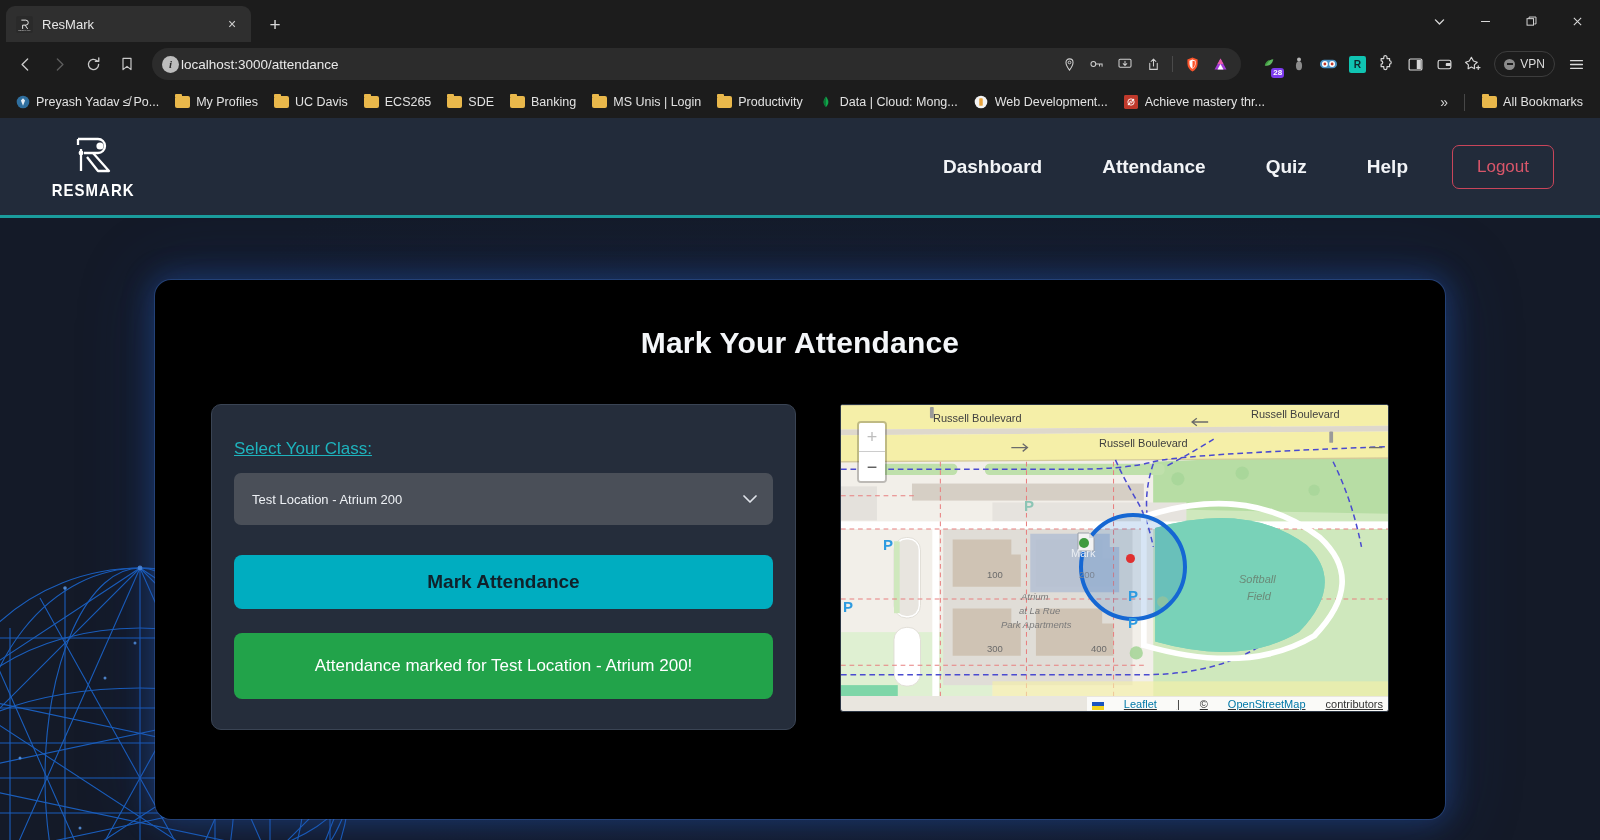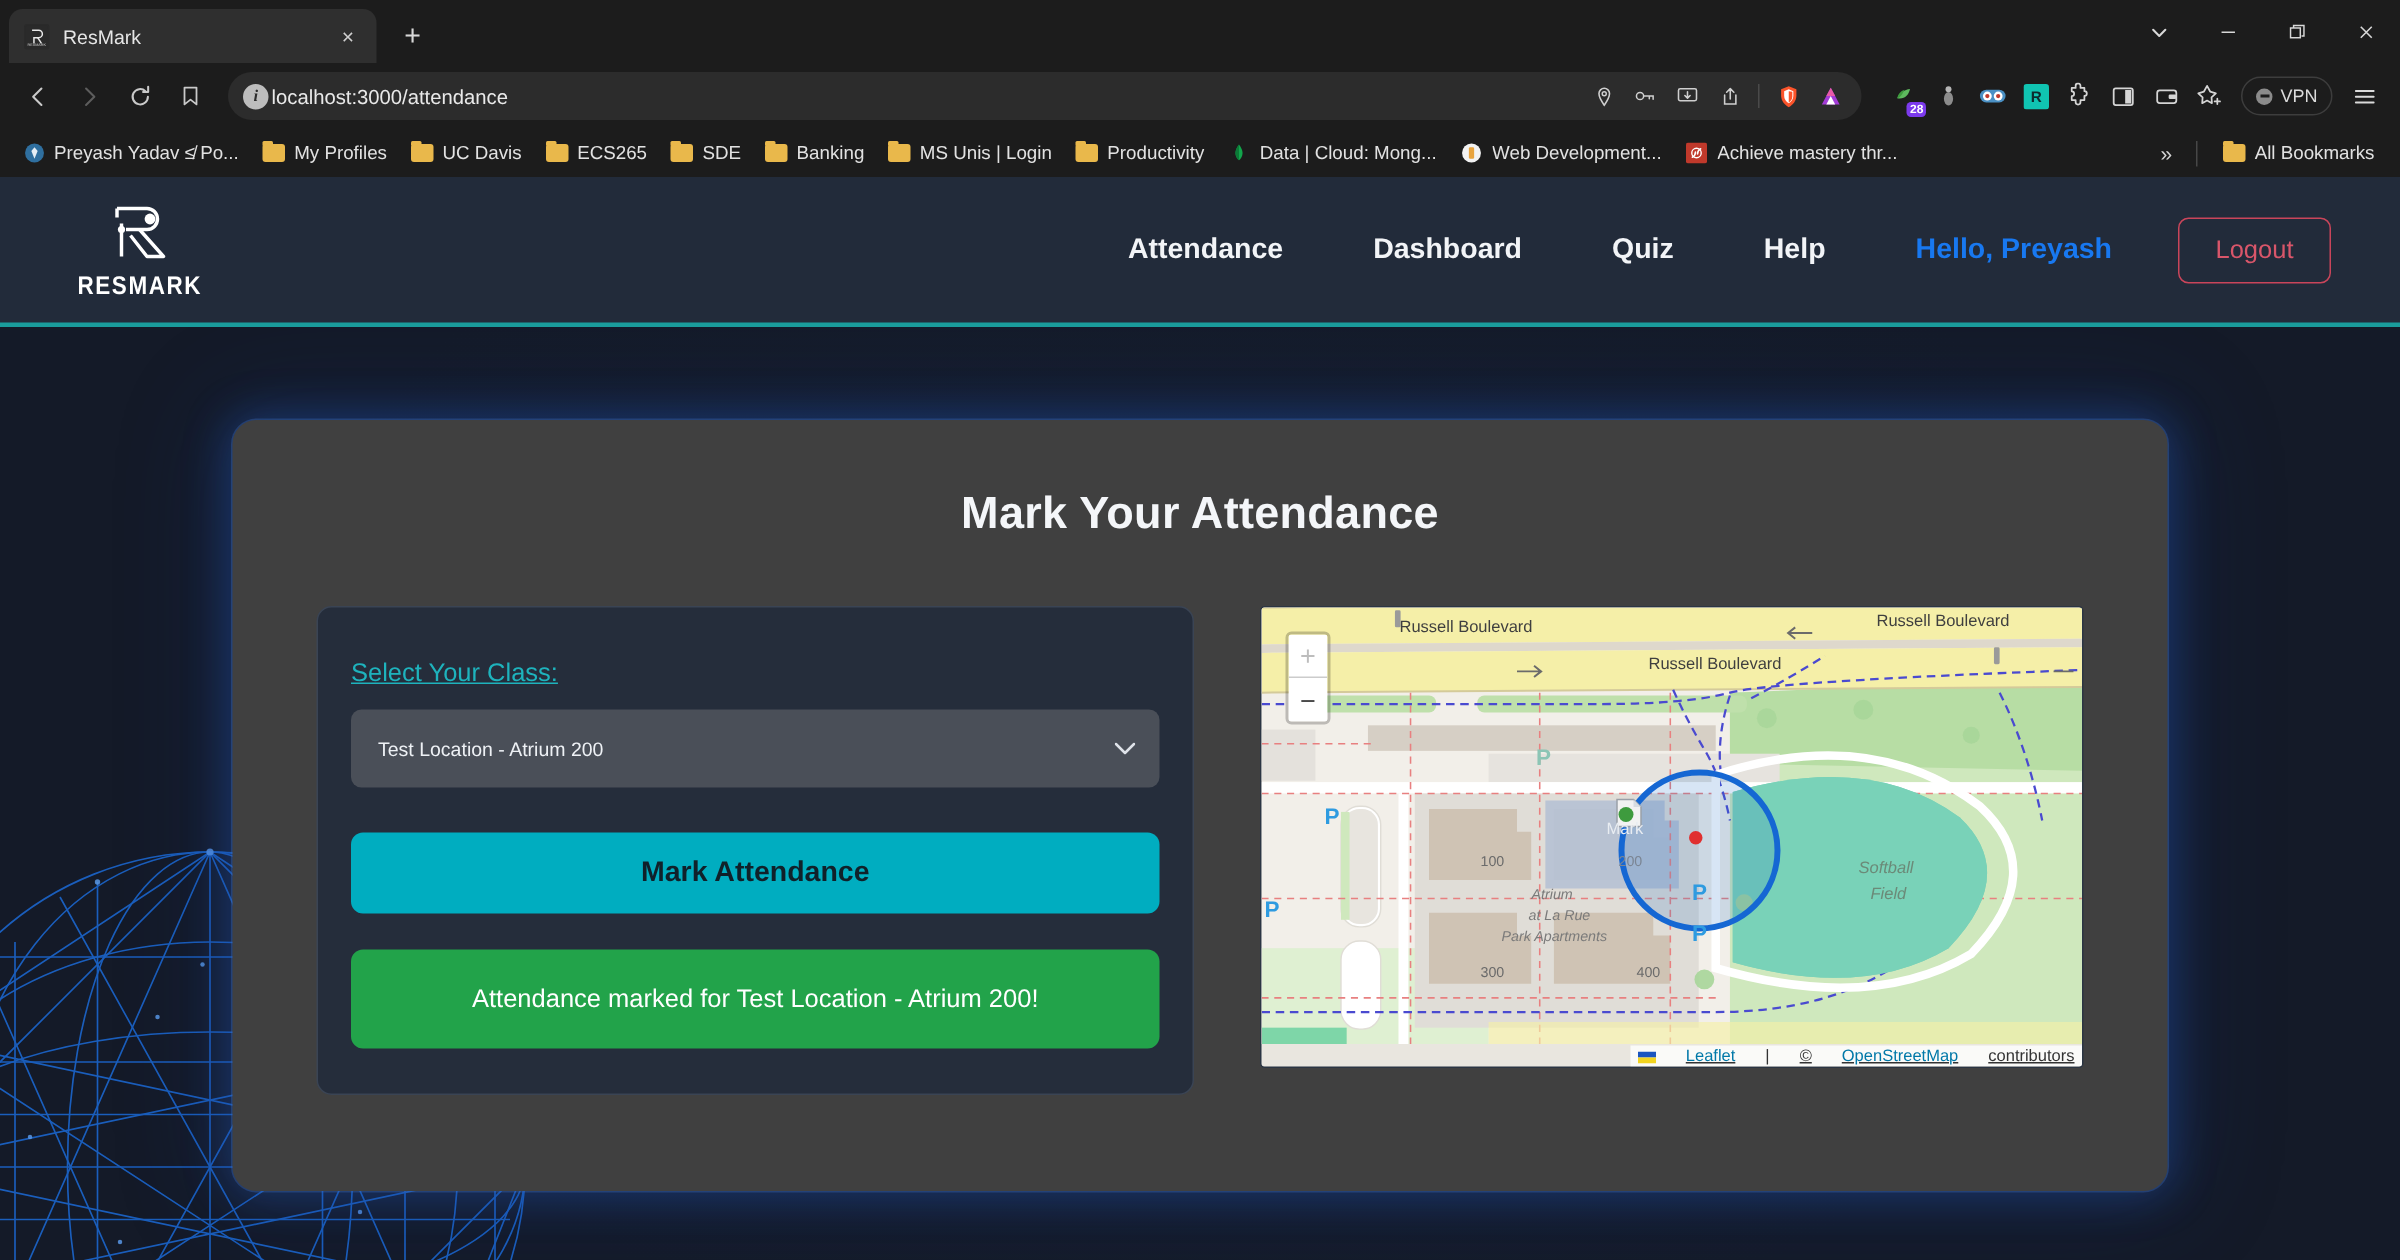--- a/index.html
+++ b/index.html
@@ -180,25 +180,25 @@
     border-radius: 7px; padding: 11px 24px; font-size: 17px; font-family: inherit;
     margin-left: 14px;
   }
 
   
   .main-area {
     position: relative; z-index: 4;
     padding: 62px 0 0 0; display: flex; justify-content: center;
   }
   .panel {
-    width: 1290px; background: #404040; border-radius: 16px;
+    width: 1290px; background: #000000; border-radius: 16px;
     box-shadow: 0 0 0 1px rgba(61,110,190,0.35),
                 0 0 28px 4px rgba(36,92,190,0.38),
                 0 0 70px 10px rgba(22,60,140,0.22);
-    padding: 46px 56px 64px;
+    padding: 46px 56px 89px;
   }
   .panel-title {
     text-align: center; color: #f4f6f9; font-size: 30px; font-weight: 700;
     margin-bottom: 44px; letter-spacing: 0.2px;
   }
   .panel-body { display: flex; gap: 44px; align-items: flex-start; }
 
   .form-card {
     flex: 0 0 585px; background: #252d3b; border: 1px solid #3a4454;
     border-radius: 10px; padding: 34px 22px 30px;
@@ -588,25 +588,24 @@
             <path d="M14 17v22"></path>
             <path d="M26 21l16 18H31L20 25"></path>
           </g>
           <circle cx="33" cy="14" r="3.6" fill="#ffffff"></circle>
           <circle cx="14" cy="21" r="2.4" fill="#ffffff"></circle>
         </svg>
         <span class="logo-text">RESMARK</span>
       </div>
 
       <nav class="app-nav">
+        <a class="nav-link">Dashboard</a>
         <a class="nav-link">Attendance</a>
-        <a class="nav-link">Dashboard</a>
         <a class="nav-link">Quiz</a>
         <a class="nav-link">Help</a>
-        <span class="nav-greeting">Hello, Preyash</span>
         <button class="logout-btn">Logout</button>
       </nav>
     </header>
 
     <main class="main-area">
       <section class="panel">
         <h1 class="panel-title">Mark Your Attendance</h1>
 
         <div class="panel-body">
 

